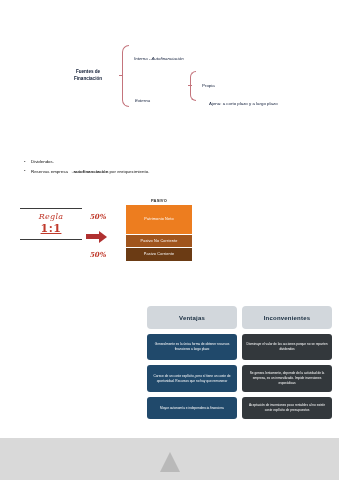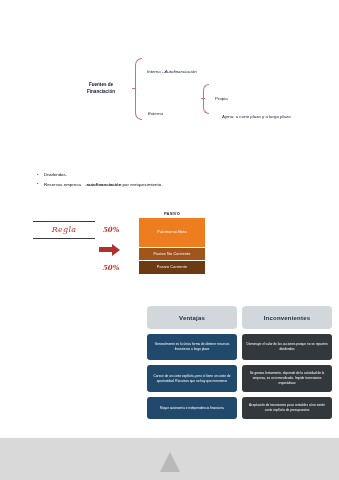--- a/index.html
+++ b/index.html
@@ -6,21 +6,21 @@
   html, body {
     width: 339px; height: 480px;
     background: #d9d9d9;
     font-family: "Liberation Sans", sans-serif;
     overflow: hidden;
   }
   .page {
     position: relative;
     width: 339px; height: 480px;
     background: #f0abfc;
-    padding: 17px;
+    padding: 4px;
   }
   .doc-title {
     text-align: center;
     font-size: 4.6px;
     font-weight: bold;
     color: #1a1a1a;
     letter-spacing: 0.15px;
     padding-top: 12px;
   }
   .section-head {
@@ -273,20 +273,21 @@
   <ul class="bullets">
     <li>Dividendos.</li>
     <li><span>Reservas empresa </span><span>→</span><span class="bold">autofinanciación</span><span> por enriquecimiento.</span></li>
   </ul>
 
   <div class="reco">Recomendación:</div>
 
   <div class="regla-block">
     <div class="regla-box">
       <div class="regla-word">Regla</div>
+      <div class="regla-ratio">1:1</div>
     </div>
 
     <div class="arrow-wrap">
       <div class="arrow-shaft"></div>
       <div class="arrow-head"></div>
     </div>
 
     <div class="pct p-top">50%</div>
     <div class="pct p-bot">50%</div>
 

